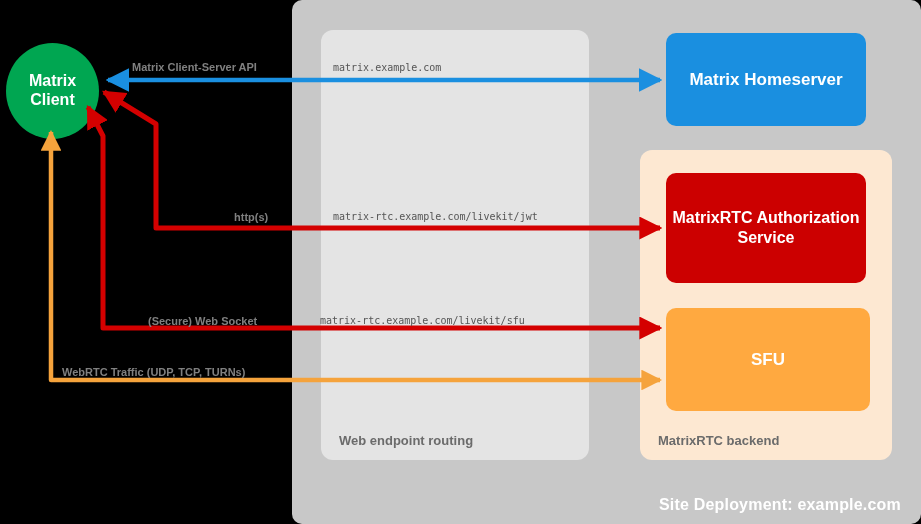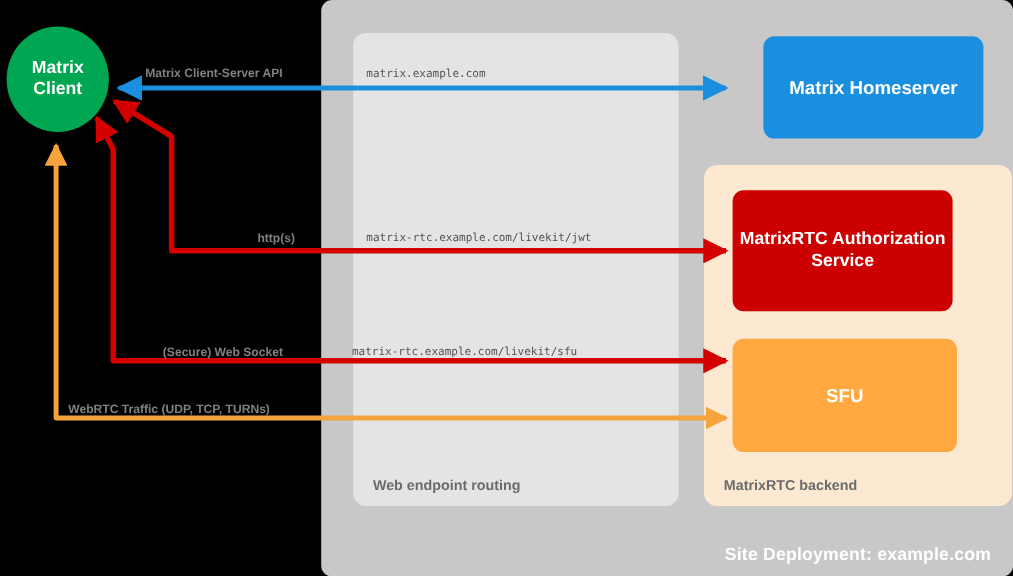--- a/index.html
+++ b/index.html
@@ -35,21 +35,20 @@
     font-size: 16px;
     font-weight: bold;
     letter-spacing: 0.2px;
     white-space: nowrap;
   }
 
   
   .group-panel {
     position: absolute;
     border-radius: 12px;
-    padding-left: 28px;
   }
   .group-routing {
     left: 321px;
     top: 30px;
     width: 268px;
     height: 430px;
     background: #e4e4e4;
   }
   .group-backend {
     left: 640px;
@@ -80,21 +79,20 @@
     font-weight: bold;
     line-height: 1.25;
   }
   .node-homeserver {
     left: 666px;
     top: 33px;
     width: 200px;
     height: 93px;
     background: #1a8fe0;
     font-size: 17px;
-    margin-left: 28px;
   }
   .node-auth {
     left: 666px;
     top: 173px;
     width: 200px;
     height: 110px;
     background: #cc0000;
     font-size: 16px;
     text-align: center;
   }
@@ -104,21 +102,21 @@
     width: 204px;
     height: 103px;
     background: #ffa940;
     font-size: 17px;
   }
 
   
   .node-client {
     position: absolute;
     left: 6px;
-    top: 24px;
+    top: 43px;
     width: 93px;
     height: 96px;
     border-radius: 50%;
     background: #00a651;
     display: flex;
     flex-direction: column;
     align-items: center;
     justify-content: center;
     color: #ffffff;
     font-weight: bold;

